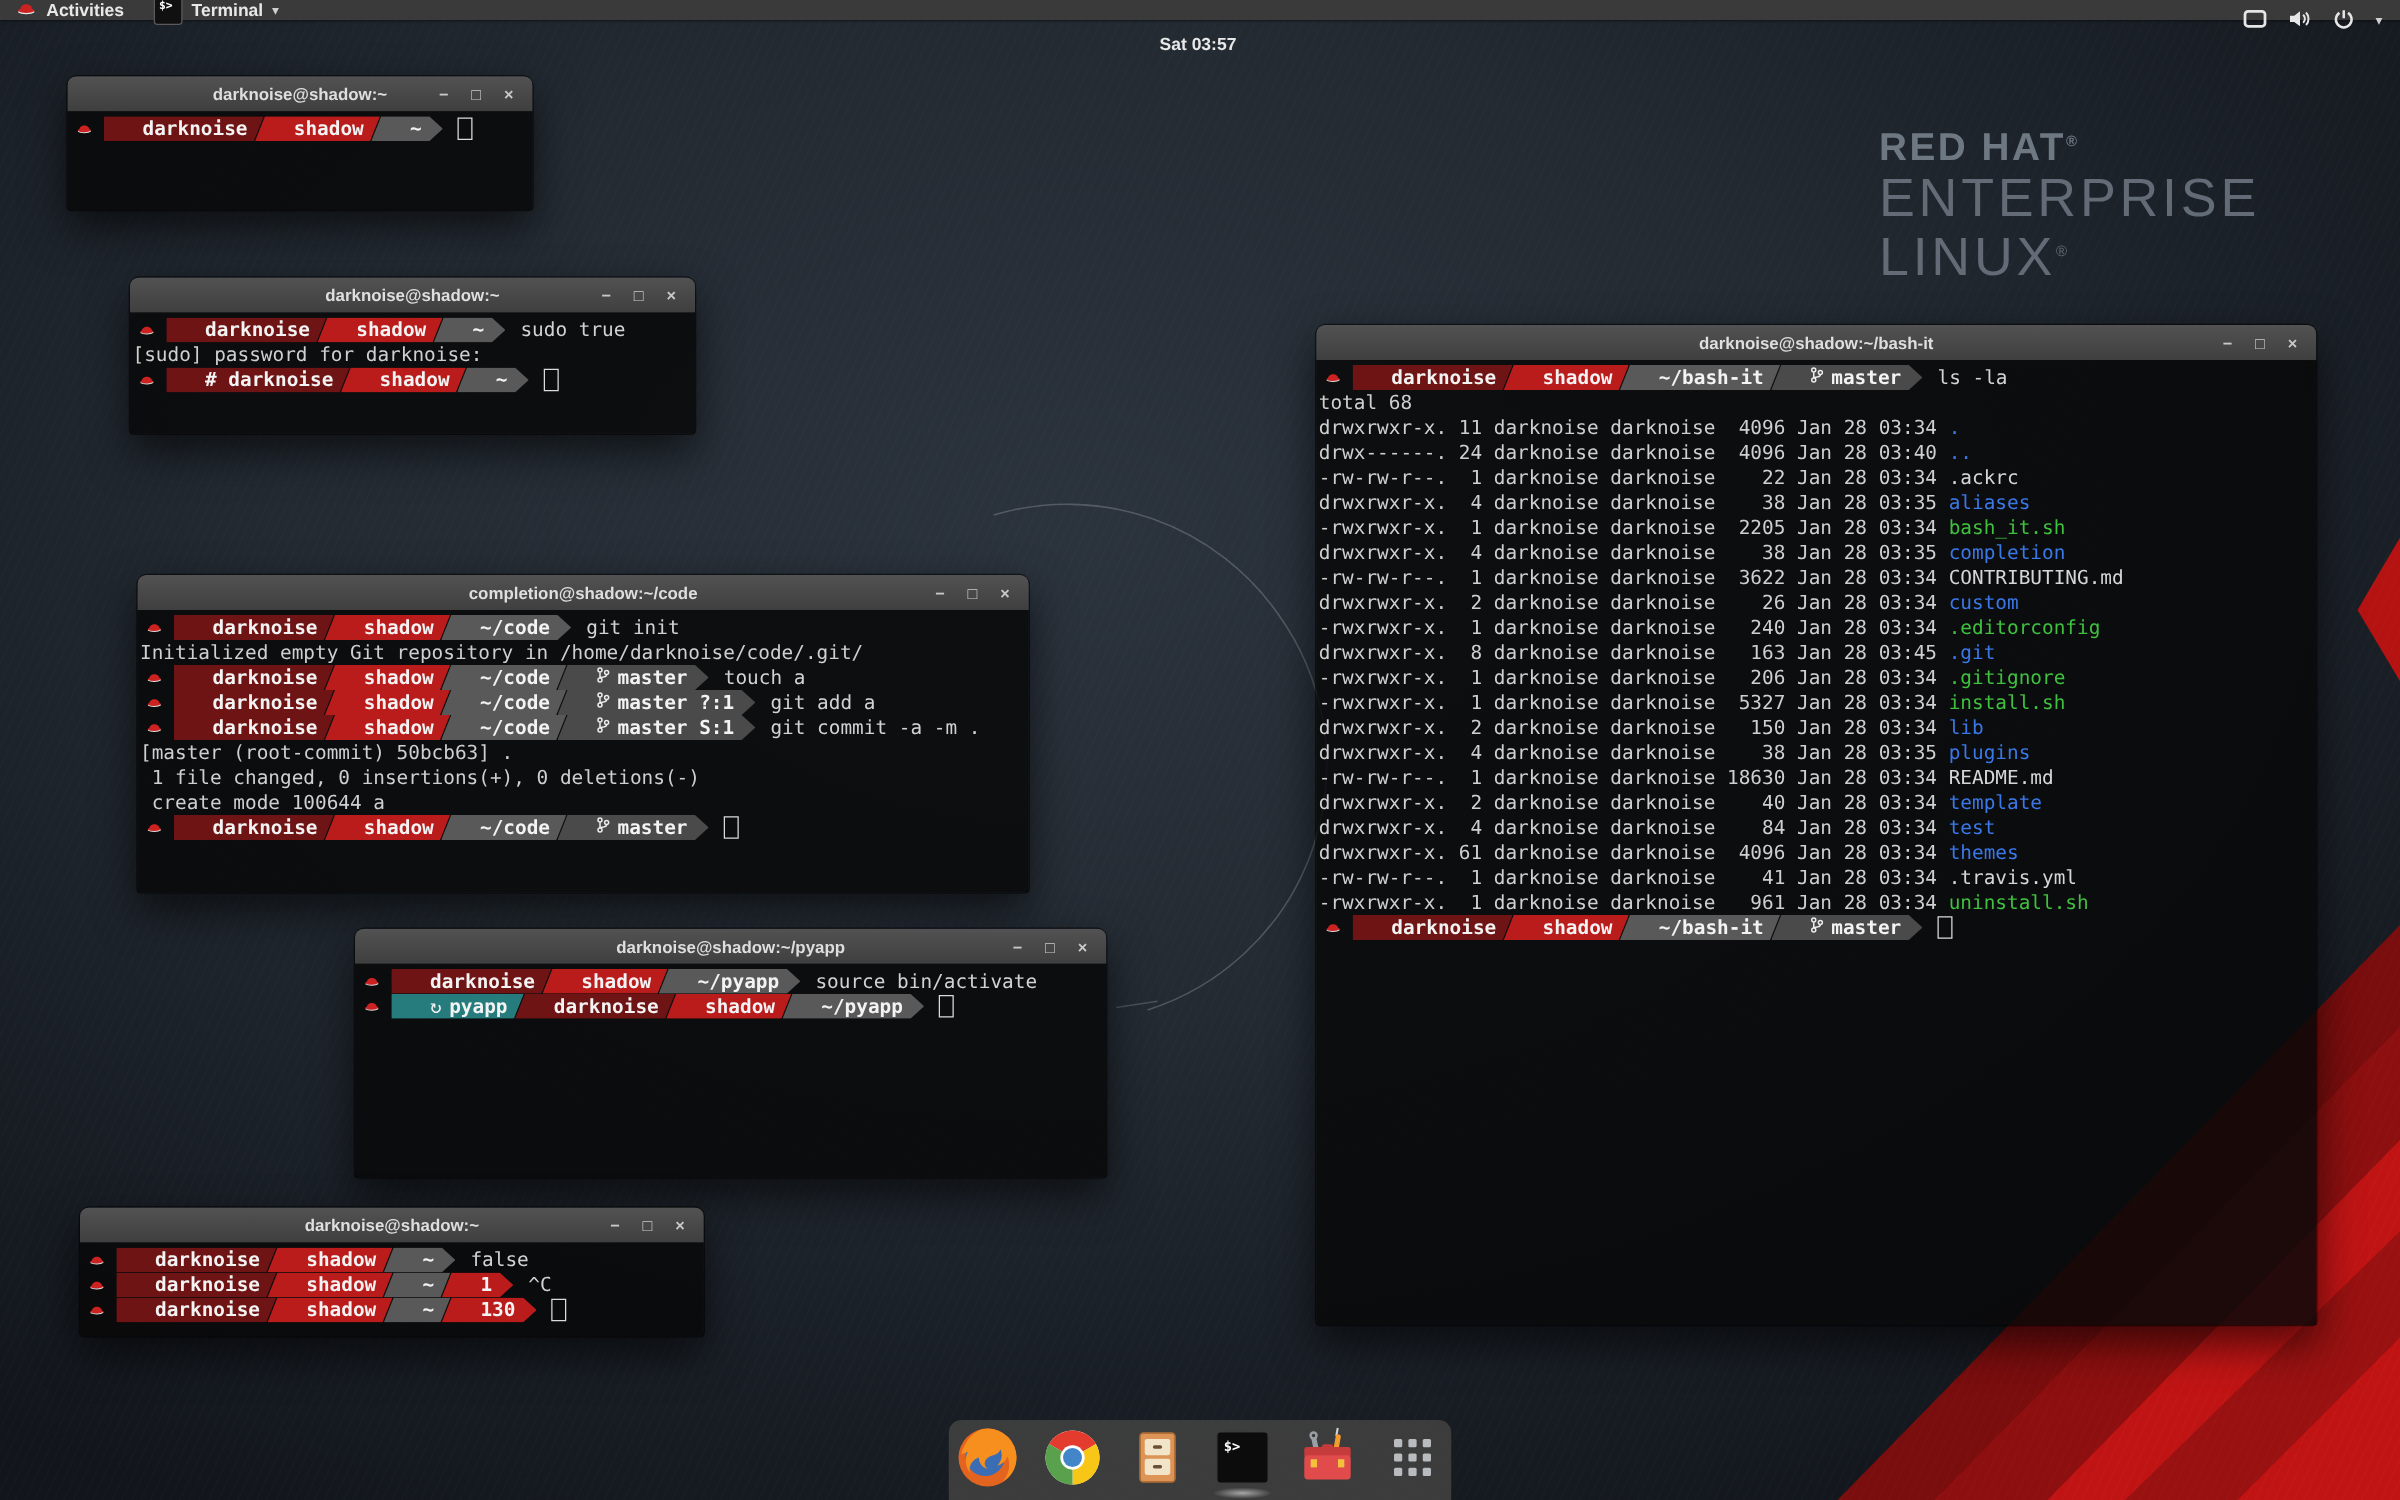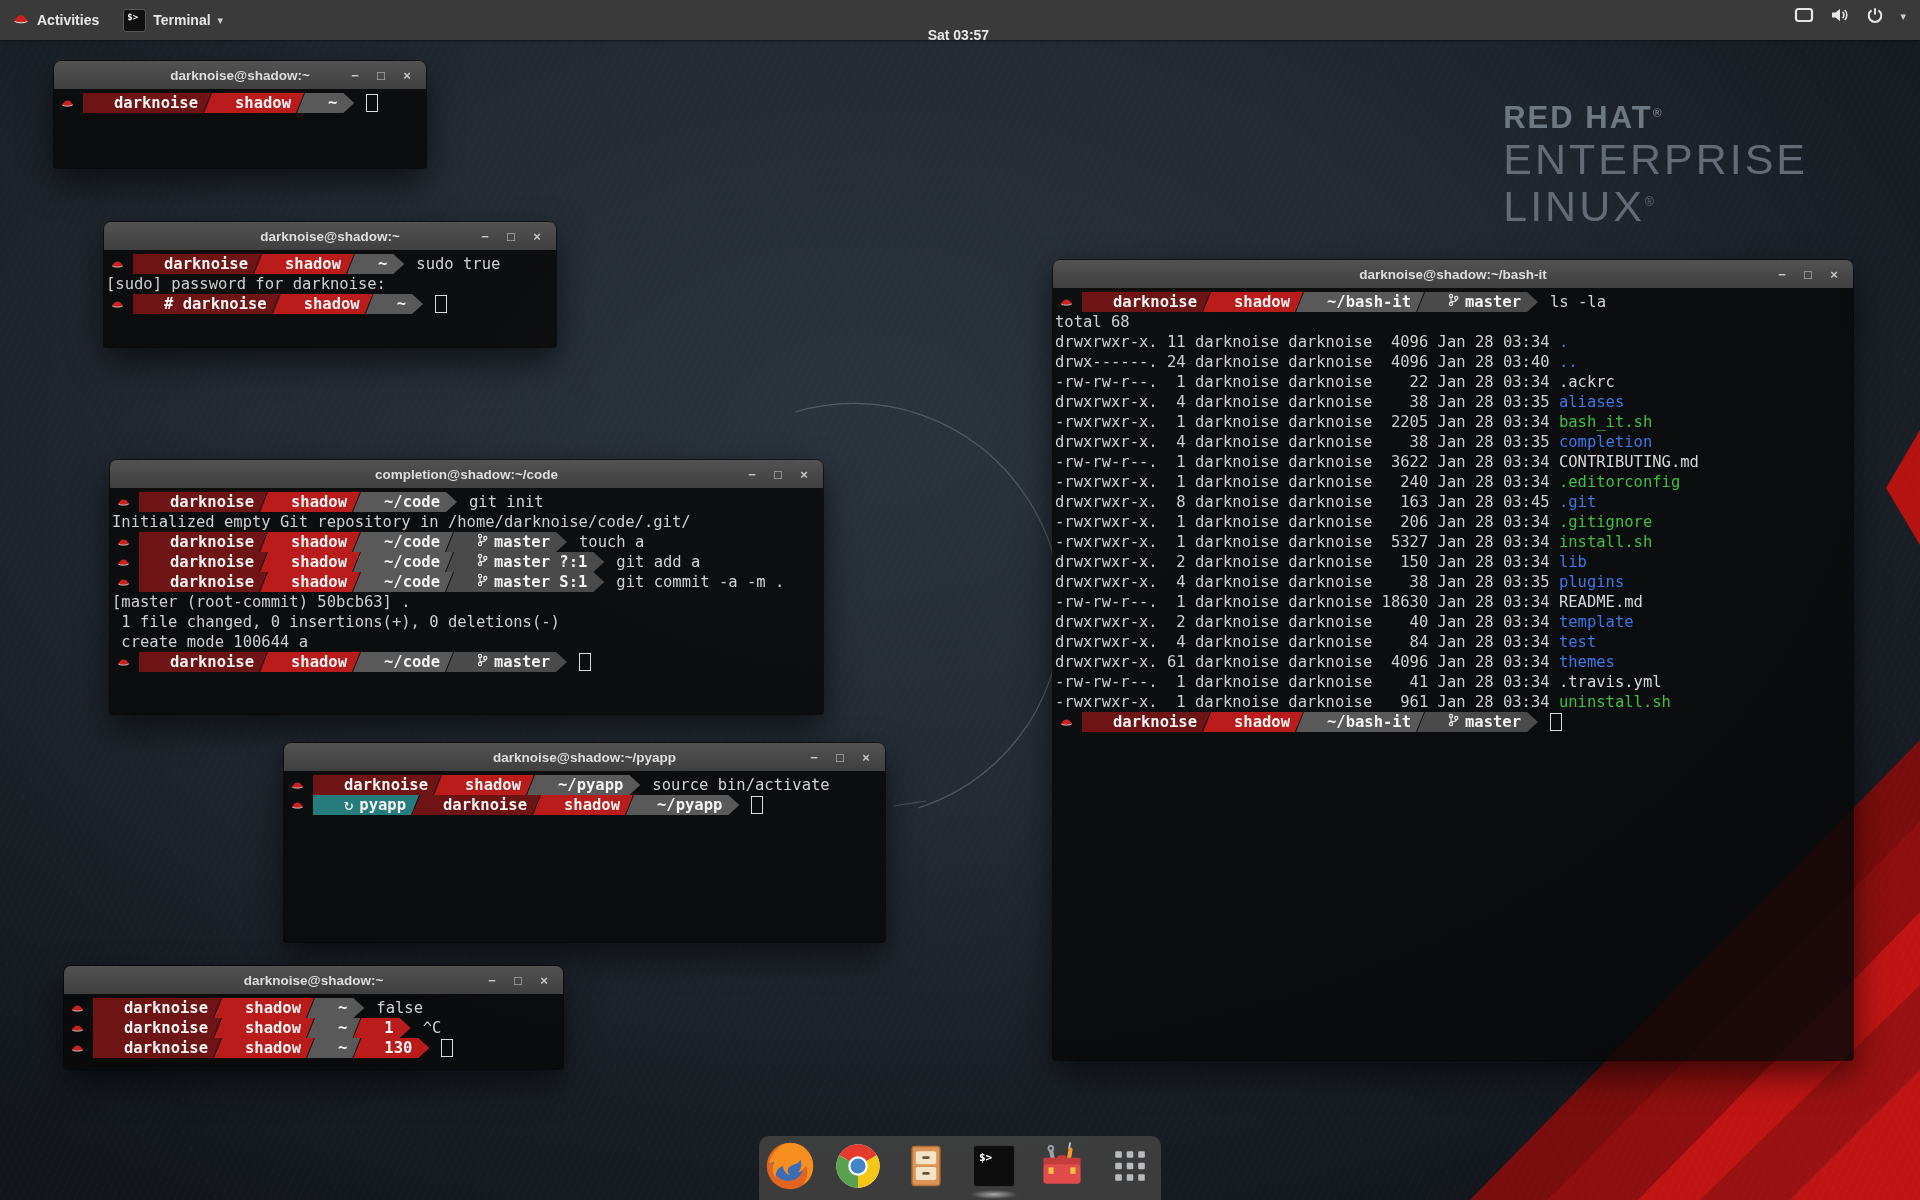--- a/index.html
+++ b/index.html
@@ -3,21 +3,21 @@
 <meta charset="utf-8">
 <style>
   html,body{margin:0;padding:0;background:#000;}
   #desktop{position:relative;width:1920px;height:1200px;overflow:hidden;
     background:radial-gradient(1400px 900px at 45% 35%, #2b333d 0%, #232a32 45%, #181d24 80%, #12161c 100%);
     font-family:"Liberation Sans","DejaVu Sans",sans-serif;}
   #desktop::after{content:"";position:absolute;inset:0;pointer-events:none;
     background:repeating-linear-gradient(115deg, rgba(255,255,255,0.014) 0 1px, transparent 1px 7px);}
   #wallpaper-art{position:absolute;inset:0;z-index:0;}
   
-  #topbar{position:absolute;left:0;top:0;width:100%;height:40px;background:#3a3a3a;z-index:50;
+  #topbar{position:absolute;left:0;top:0;width:100%;height:16px;background:#3a3a3a;z-index:50;
     display:flex;align-items:center;color:#e8e8e8;font-size:14px;font-weight:bold;box-shadow:0 1px 2px rgba(0,0,0,.5);}
   .tb-left{display:flex;align-items:center;height:100%;}
   .tb-btn{display:flex;align-items:center;gap:7px;padding:0 12px;height:100%;cursor:default;}
   .mini-term{position:relative;width:21px;height:21px;background:#101010;border:1px solid #5a5a5a;border-radius:3px;}
   .mini-term span{position:absolute;top:2px;left:3px;font:700 9px "DejaVu Sans Mono",monospace;color:#fff;}
   .caret{font-size:11px;color:#cfcfcf;}
   #clock{position:absolute;left:50%;top:0;transform:translateX(-52%);height:32px;display:flex;align-items:center;padding:0 10px;margin-top:19px;}
   .tb-right{position:absolute;right:0;top:0;height:32px;display:flex;align-items:center;gap:16px;padding:0 14px;}
   
   #logo{position:absolute;right:112px;top:100px;z-index:1;color:#67707b;user-select:none;}
@@ -424,20 +424,21 @@
             <span class="cmd">ls -la</span>
           </div>
           <div class="line pre">total 68</div>
           <div class="line pre"><span>drwxrwxr-x. 11 darknoise darknoise  4096 Jan 28 03:34 </span><span style="color: rgb(59, 120, 231);">.</span></div>
           <div class="line pre"><span>drwx------. 24 darknoise darknoise  4096 Jan 28 03:40 </span><span style="color: rgb(59, 120, 231);">..</span></div>
           <div class="line pre"><span>-rw-rw-r--.  1 darknoise darknoise    22 Jan 28 03:34 </span><span style="color: rgb(214, 214, 214);">.ackrc</span></div>
           <div class="line pre"><span>drwxrwxr-x.  4 darknoise darknoise    38 Jan 28 03:35 </span><span style="color: rgb(59, 120, 231);">aliases</span></div>
           <div class="line pre"><span>-rwxrwxr-x.  1 darknoise darknoise  2205 Jan 28 03:34 </span><span style="color: rgb(63, 192, 63);">bash_it.sh</span></div>
           <div class="line pre"><span>drwxrwxr-x.  4 darknoise darknoise    38 Jan 28 03:35 </span><span style="color: rgb(59, 120, 231);">completion</span></div>
           <div class="line pre"><span>-rw-rw-r--.  1 darknoise darknoise  3622 Jan 28 03:34 </span><span style="color: rgb(214, 214, 214);">CONTRIBUTING.md</span></div>
+          <div class="line pre"><span>drwxrwxr-x.  2 darknoise darknoise    26 Jan 28 03:34 </span><span style="color: rgb(59, 120, 231);">custom</span></div>
           <div class="line pre"><span>-rwxrwxr-x.  1 darknoise darknoise   240 Jan 28 03:34 </span><span style="color: rgb(63, 192, 63);">.editorconfig</span></div>
           <div class="line pre"><span>drwxrwxr-x.  8 darknoise darknoise   163 Jan 28 03:45 </span><span style="color: rgb(59, 120, 231);">.git</span></div>
           <div class="line pre"><span>-rwxrwxr-x.  1 darknoise darknoise   206 Jan 28 03:34 </span><span style="color: rgb(63, 192, 63);">.gitignore</span></div>
           <div class="line pre"><span>-rwxrwxr-x.  1 darknoise darknoise  5327 Jan 28 03:34 </span><span style="color: rgb(63, 192, 63);">install.sh</span></div>
           <div class="line pre"><span>drwxrwxr-x.  2 darknoise darknoise   150 Jan 28 03:34 </span><span style="color: rgb(59, 120, 231);">lib</span></div>
           <div class="line pre"><span>drwxrwxr-x.  4 darknoise darknoise    38 Jan 28 03:35 </span><span style="color: rgb(59, 120, 231);">plugins</span></div>
           <div class="line pre"><span>-rw-rw-r--.  1 darknoise darknoise 18630 Jan 28 03:34 </span><span style="color: rgb(214, 214, 214);">README.md</span></div>
           <div class="line pre"><span>drwxrwxr-x.  2 darknoise darknoise    40 Jan 28 03:34 </span><span style="color: rgb(59, 120, 231);">template</span></div>
           <div class="line pre"><span>drwxrwxr-x.  4 darknoise darknoise    84 Jan 28 03:34 </span><span style="color: rgb(59, 120, 231);">test</span></div>
           <div class="line pre"><span>drwxrwxr-x. 61 darknoise darknoise  4096 Jan 28 03:34 </span><span style="color: rgb(59, 120, 231);">themes</span></div>

